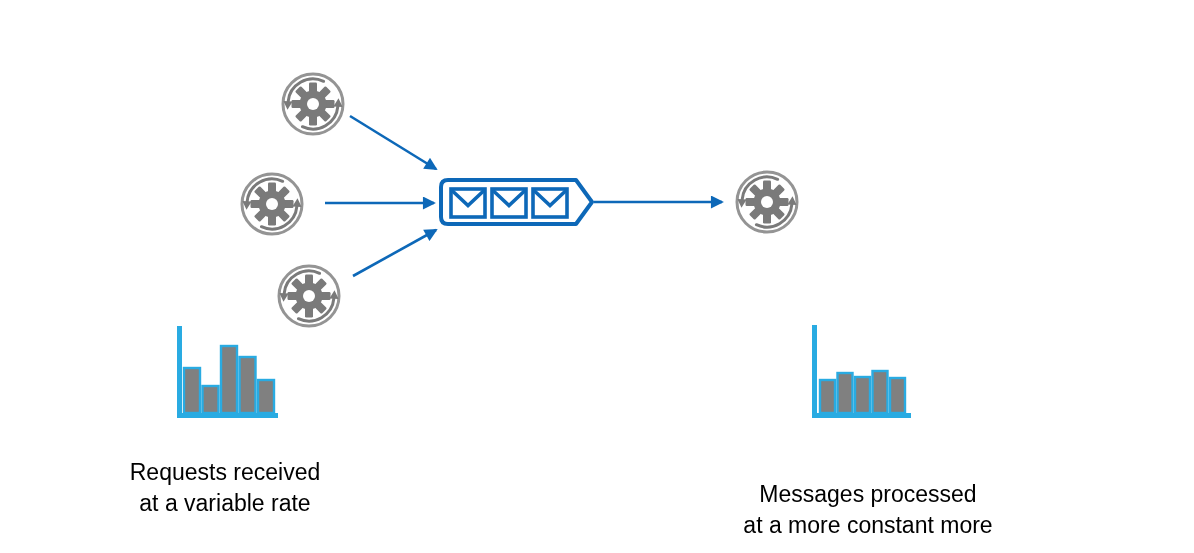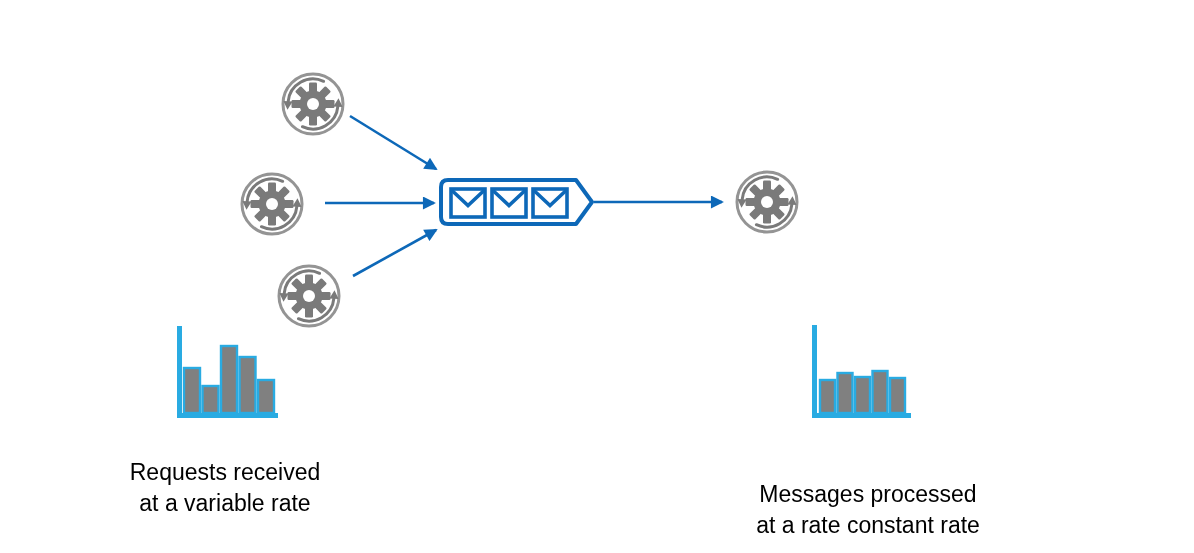--- a/index.html
+++ b/index.html
@@ -128,14 +128,14 @@
     </g>
   <path class="axis-line" d="M 9.5,7 V 97.5 H 106"></path>
 </svg>
 
 <div class="caption" style="left:95px;top:457px;width:260px">
   <div>Requests received</div>
   <div>at a variable rate</div>
 </div>
 <div class="caption" style="left:713px;top:479px;width:310px">
   <div>Messages processed</div>
-  <div>at a rate constant rate</div>
+  <div>at a more constant more</div>
 </div>
 
 </body></html>

